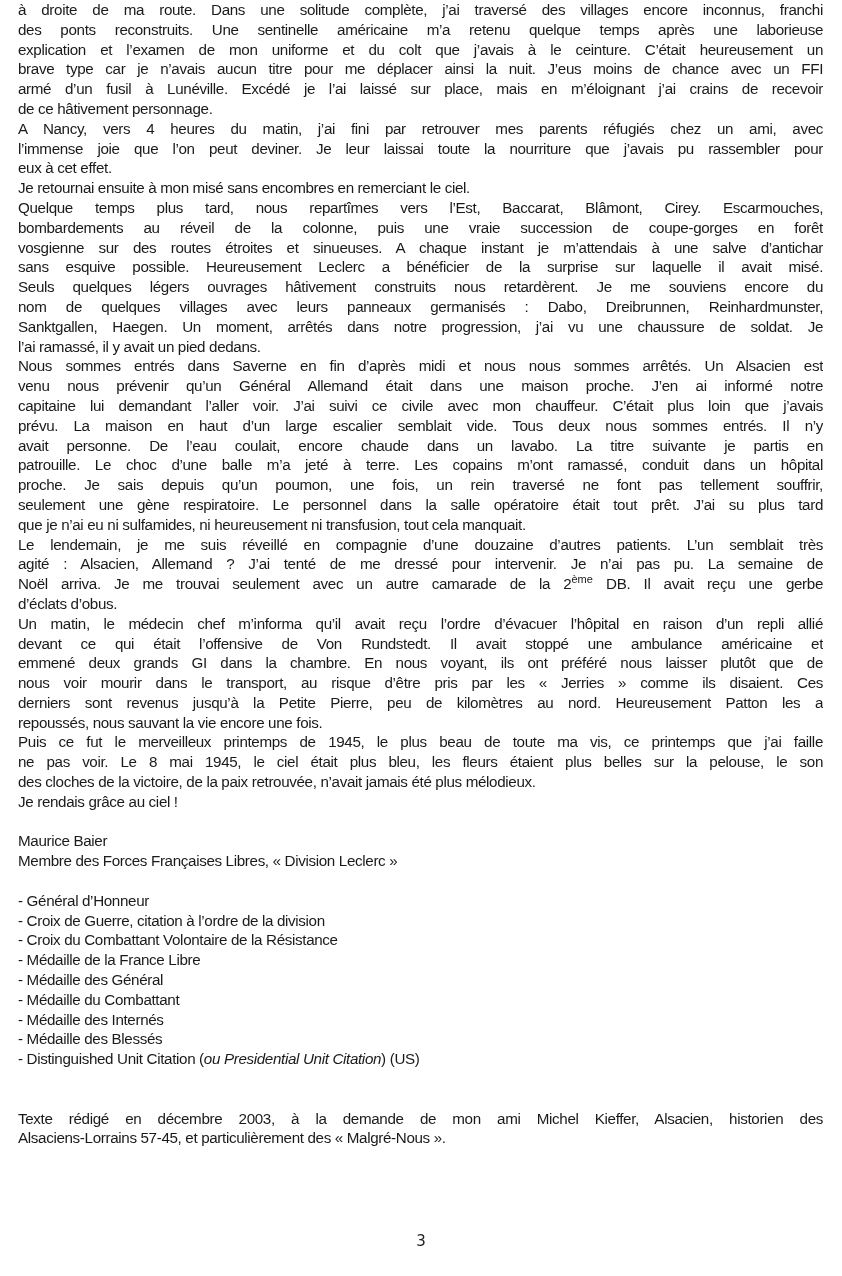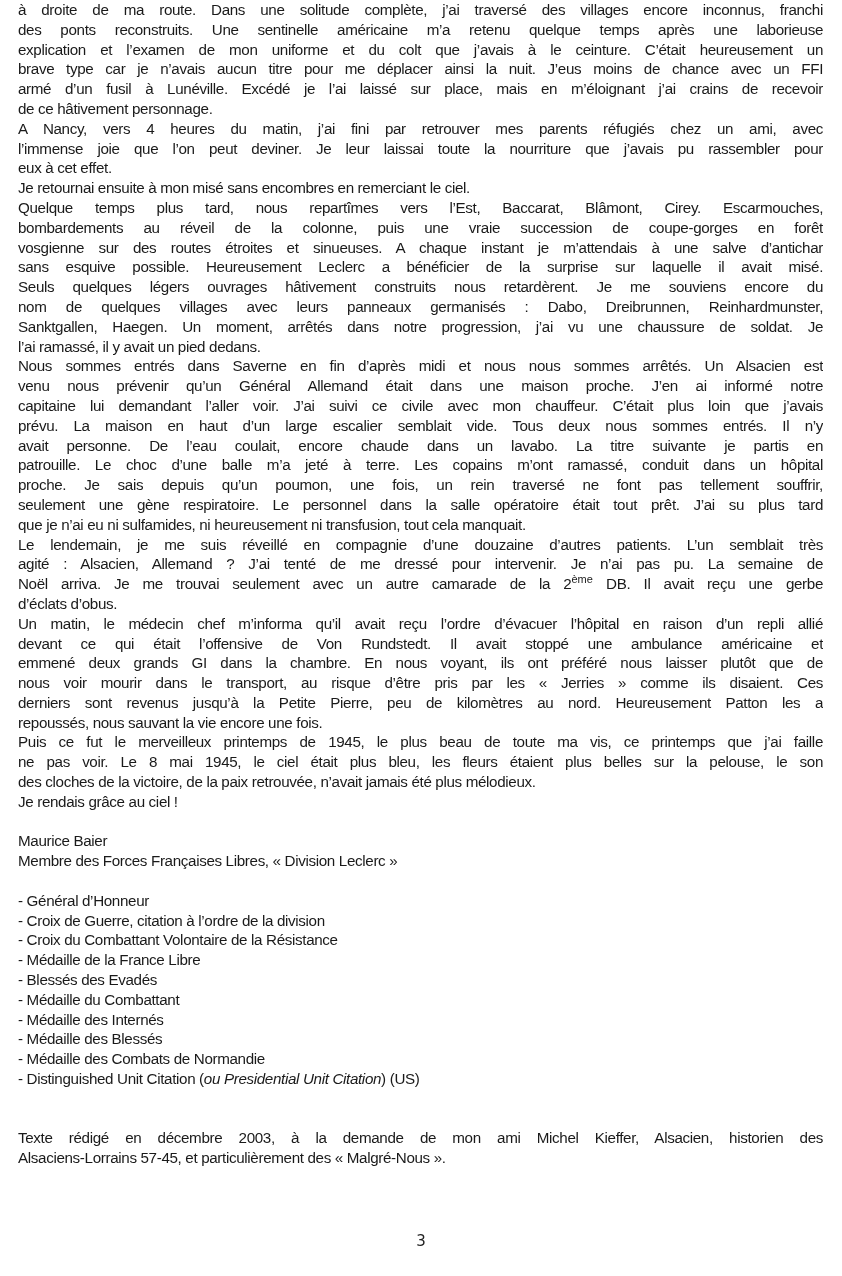--- a/index.html
+++ b/index.html
@@ -130,25 +130,24 @@
     </div>
   <div class="blank"></div>
   <div class="line">Maurice Baier</div>
   <div class="line">Membre des Forces Françaises Libres, « Division Leclerc »</div>
   <div class="blank"></div>
   <div id="decorations">
       <div class="line">- Général d’Honneur</div>
       <div class="line">- Croix de Guerre, citation à l’ordre de la division</div>
       <div class="line">- Croix du Combattant Volontaire de la Résistance</div>
       <div class="line">- Médaille de la France Libre</div>
-      <div class="line">- Blessés des Evadés</div>
+      <div class="line">- Médaille des Général</div>
       <div class="line">- Médaille du Combattant</div>
       <div class="line">- Médaille des Internés</div>
       <div class="line">- Médaille des Blessés</div>
-      <div class="line">- Médaille des Combats de Normandie</div>
     </div>
   <div class="line"><span>- Distinguished Unit Citation (</span><em>ou Presidential Unit Citation</em><span>) (US)</span></div>
   <div class="gap-large"></div>
   <div class="line just">Texte rédigé en décembre 2003, à la demande de mon ami Michel Kieffer, Alsacien, historien des</div>
   <div class="line">Alsaciens-Lorrains 57-45, et particulièrement des « Malgré-Nous ».</div>
 </div>
 
 <div class="page-number">3</div>
 
 </body></html>

